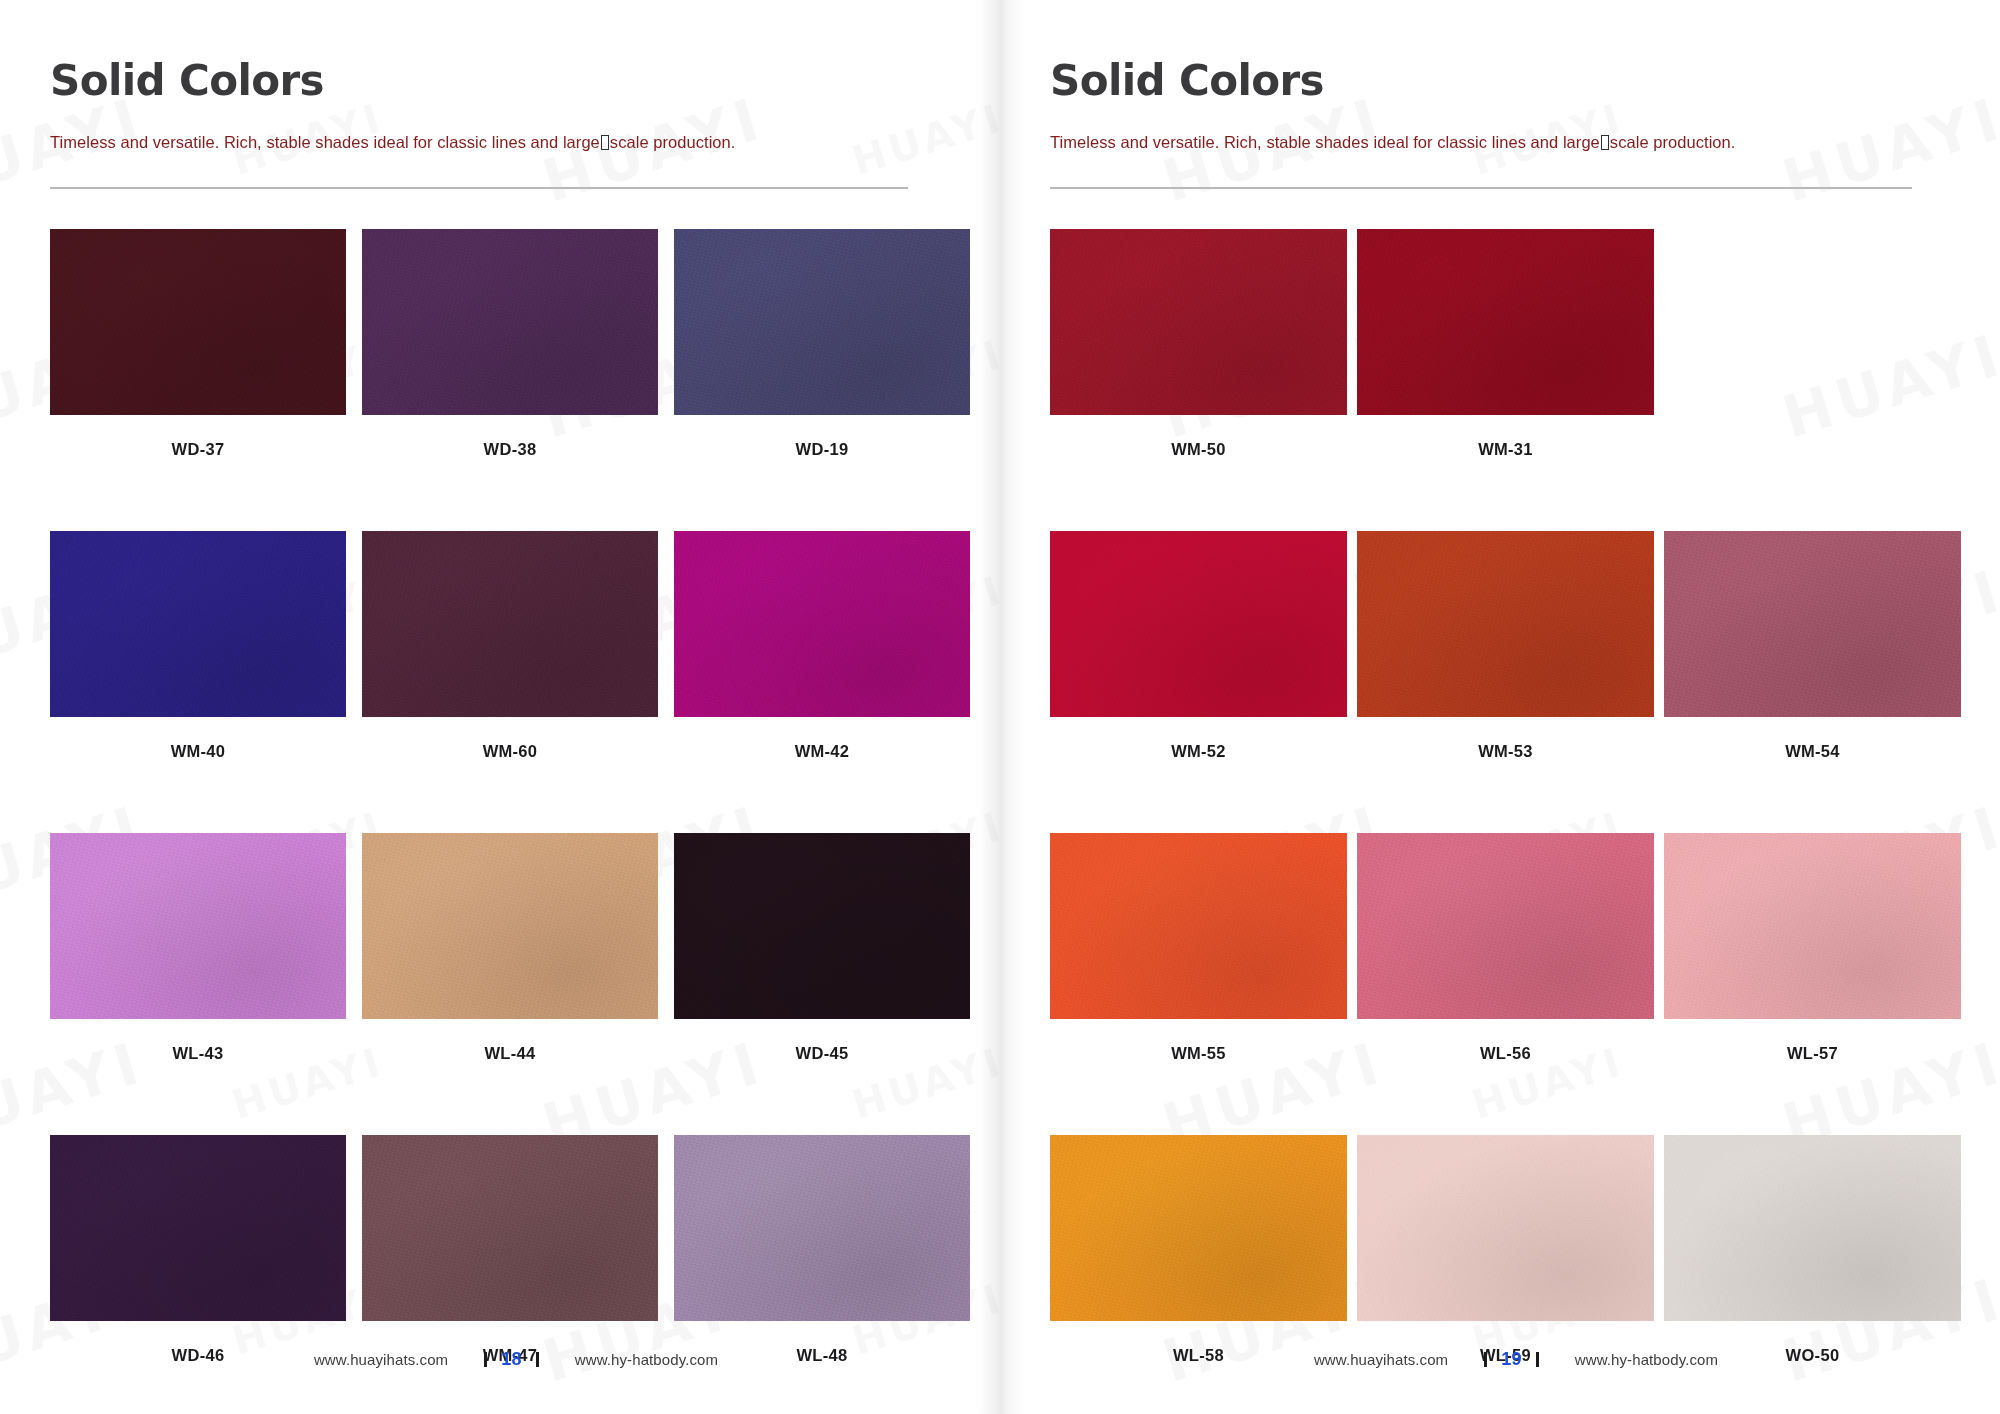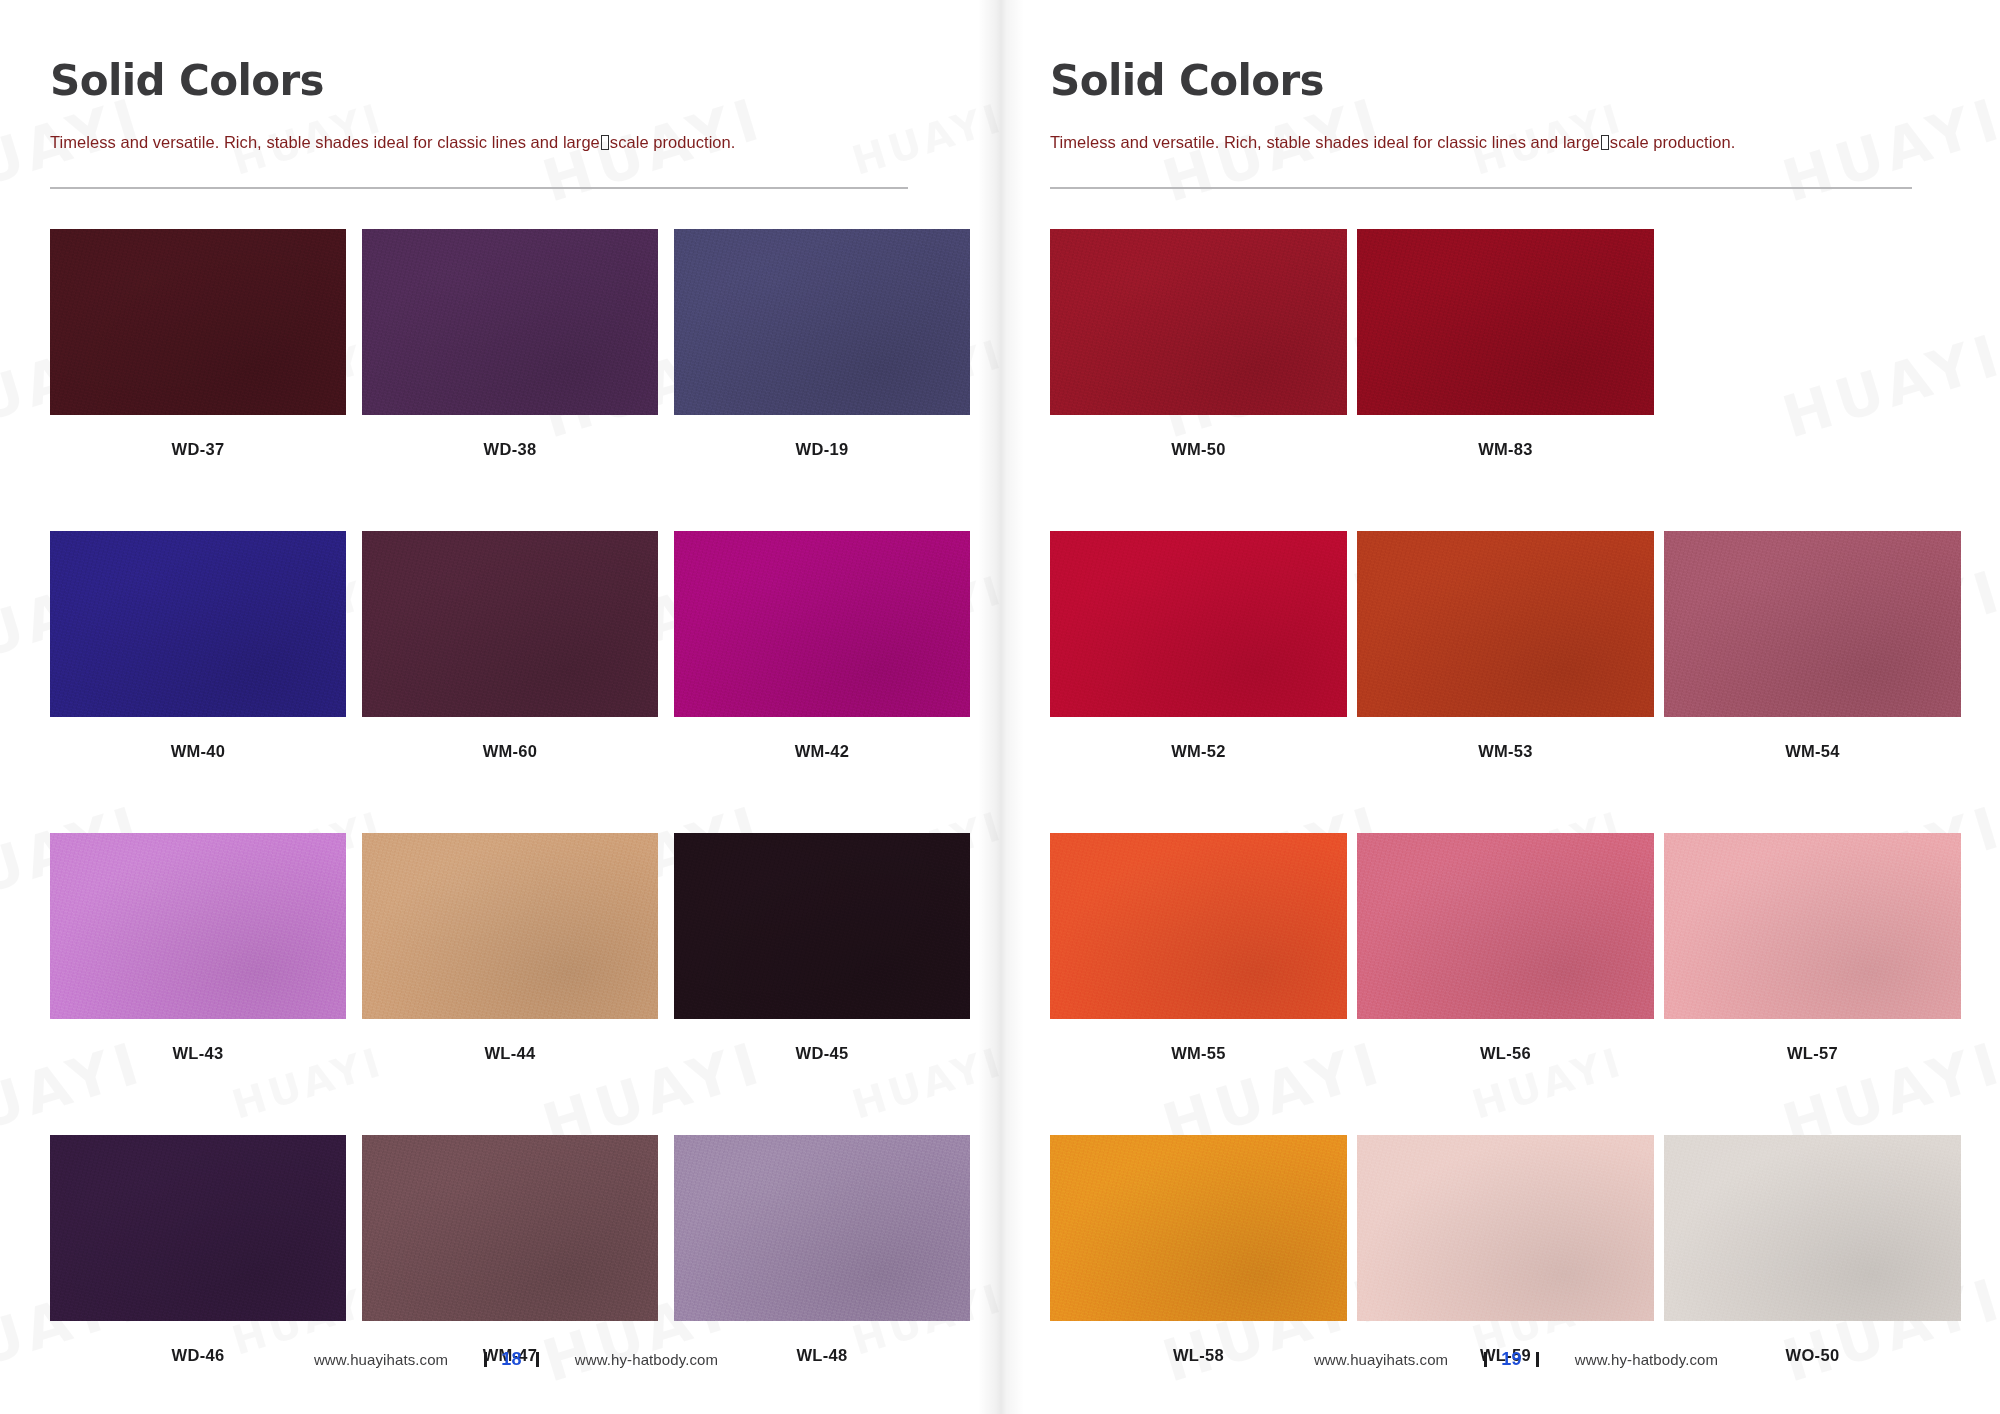--- a/index.html
+++ b/index.html
@@ -360,21 +360,21 @@
 
       <div class="grid">
 
         <div class="grid-row">
           <div class="swatch-cell">
             <div class="swatch" style="background-color: rgb(149, 22, 39);"></div>
             <div class="swatch-label">WM-50</div>
           </div>
           <div class="swatch-cell">
             <div class="swatch" style="background-color: rgb(142, 12, 30);"></div>
-            <div class="swatch-label">WM-83</div>
+            <div class="swatch-label">WM-31</div>
           </div>
         </div>
 
         <div class="row-gap"></div>
 
         <div class="grid-row">
           <div class="swatch-cell">
             <div class="swatch" style="background-color: rgb(187, 11, 48);"></div>
             <div class="swatch-label">WM-52</div>
           </div>

